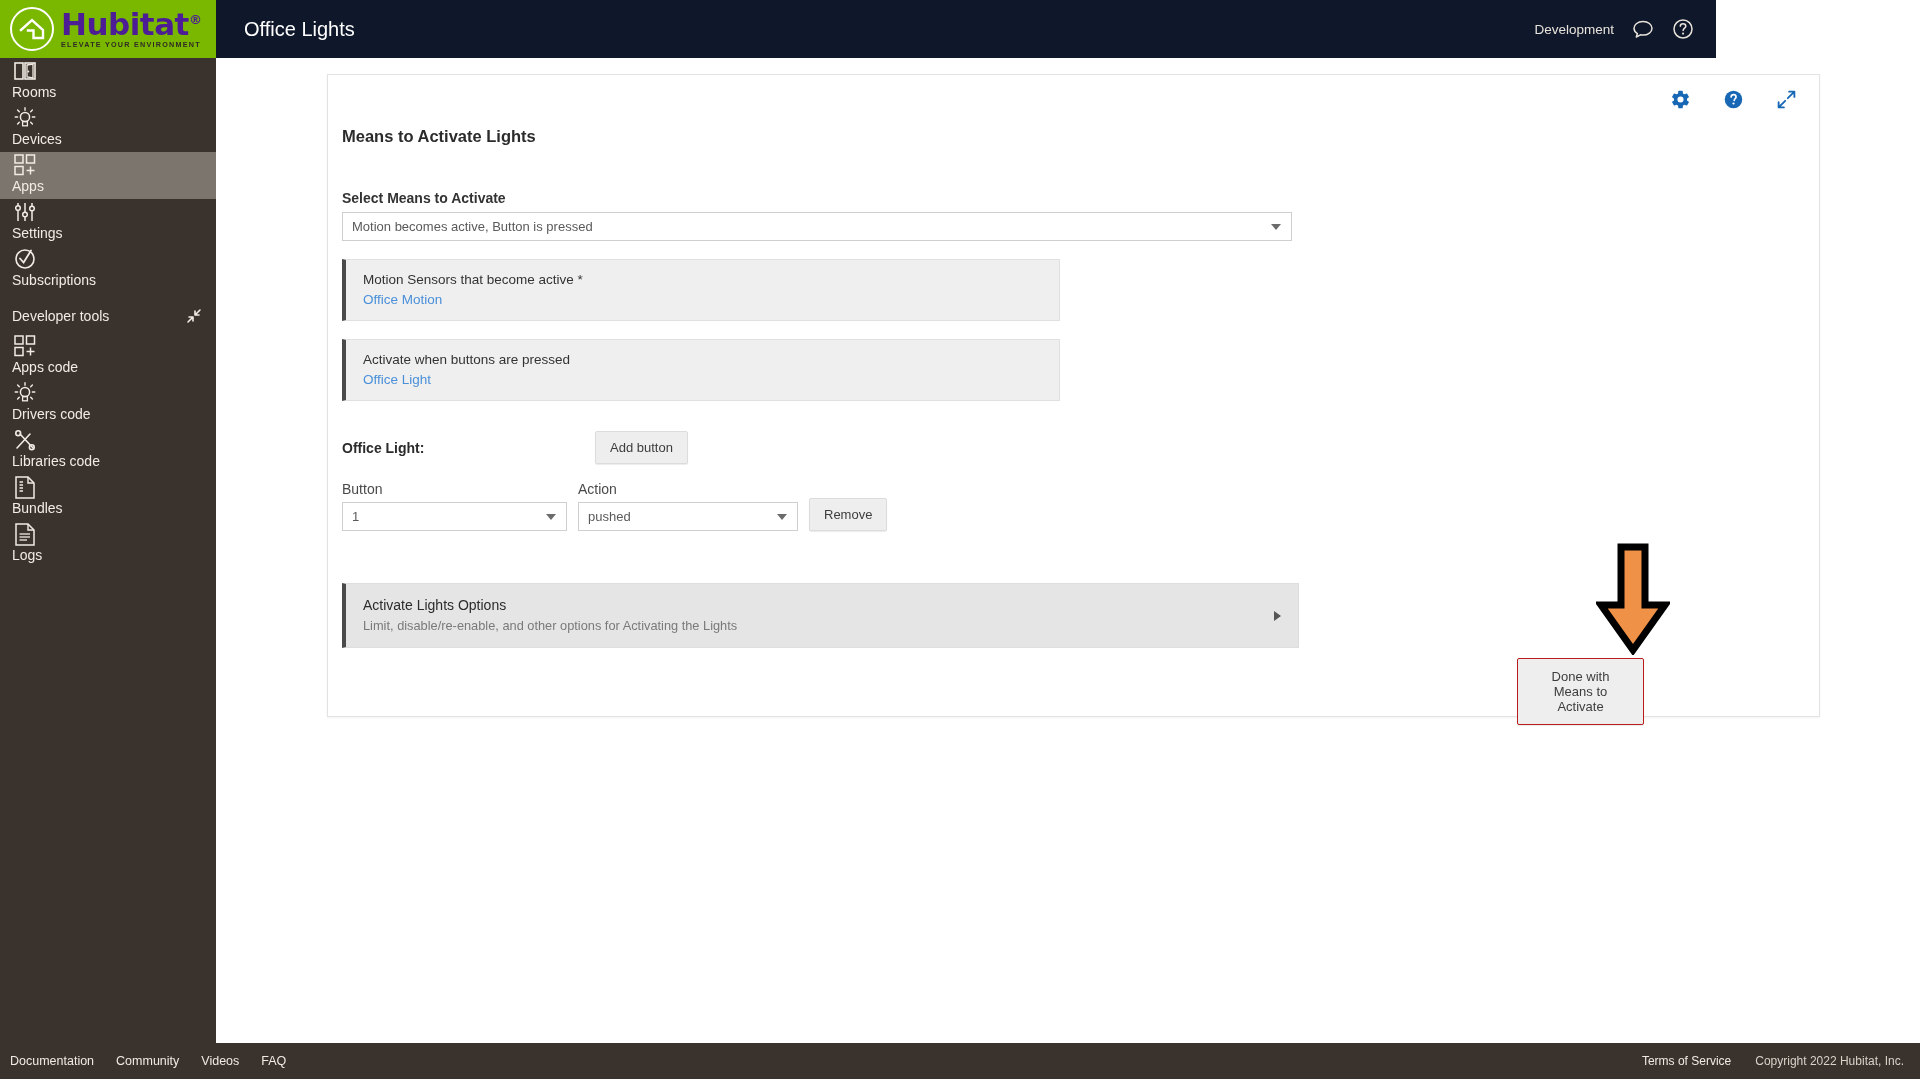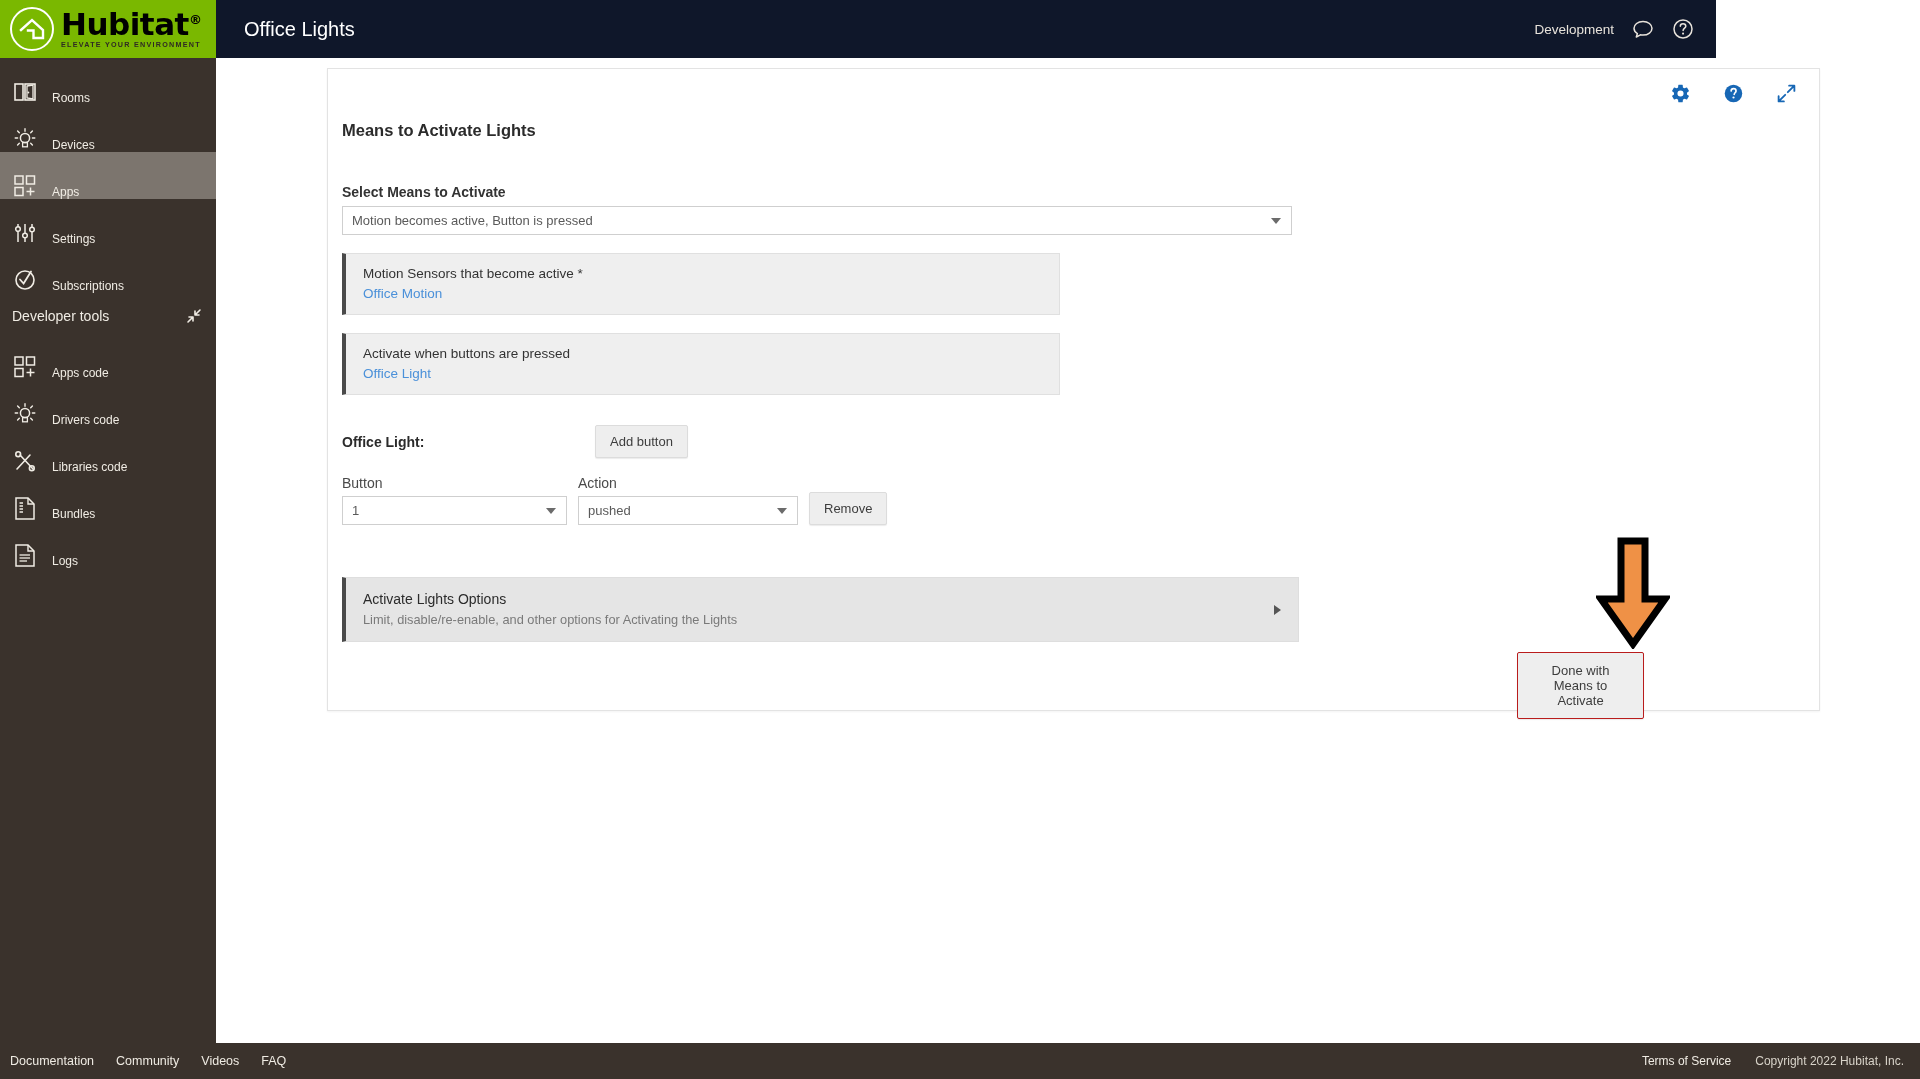--- a/index.html
+++ b/index.html
@@ -43,43 +43,44 @@
     border: 2.5px solid #ffffff;
     border-radius: 50%;
     display: flex; align-items: center; justify-content: center;
     flex: 0 0 auto;
   }
   .logo-mark svg { display: block; }
   .logo-text-wrap { margin-left: 7px; line-height: 1; }
   .logo-word {
     font-size: 31px;
     font-weight: bold;
-    color: #000000;
+    color: #4c1d95;
     letter-spacing: -0.5px;
     font-family: "DejaVu Sans", sans-serif;
   }
   .logo-word sup { font-size: 13px; vertical-align: super; }
   .logo-tag {
     font-size: 7.2px;
     color: #2f2a23;
     letter-spacing: 1.25px;
     margin-top: 1px;
     font-weight: bold;
     font-family: "Liberation Sans", sans-serif;
   }
 
   .nav-item {
     height: 47px;
     display: flex;
-    align-items: flex-end;
+    align-items: flex-start;
     padding-left: 12px;
-    font-size: 12px;
+    font-size: 14px;
     color: #f0ece4;
     cursor: pointer;
     user-select: none;
+    flex-direction: column;
   }
   .nav-item.active { background: #7c756e; }
   .nav-item .nav-ico {
     width: 26px; height: 26px;
     margin-right: 14px;
     flex: 0 0 auto;
     display: flex; align-items: center; justify-content: center;
   }
   .nav-item.sub { padding-left: 12px; }
   .nav-item.sub .nav-ico { margin-right: 14px; }
@@ -119,21 +120,21 @@
     gap: 18px;
     padding-right: 22px;
     color: #e8e3db;
     font-size: 13.5px;
   }
   .topbar-right .tb-ico { cursor: pointer; display: flex; }
 
   
   .page {
     position: absolute;
-    left: 216px; top: 58px;
+    left: 216px; top: 64px;
     width: 1428px;
     height: 964px;
     background: #ffffff;
     text-decoration: underline;
   }
 
   .panel {
     position: absolute;
     left: 111px;
     top: 10px;

